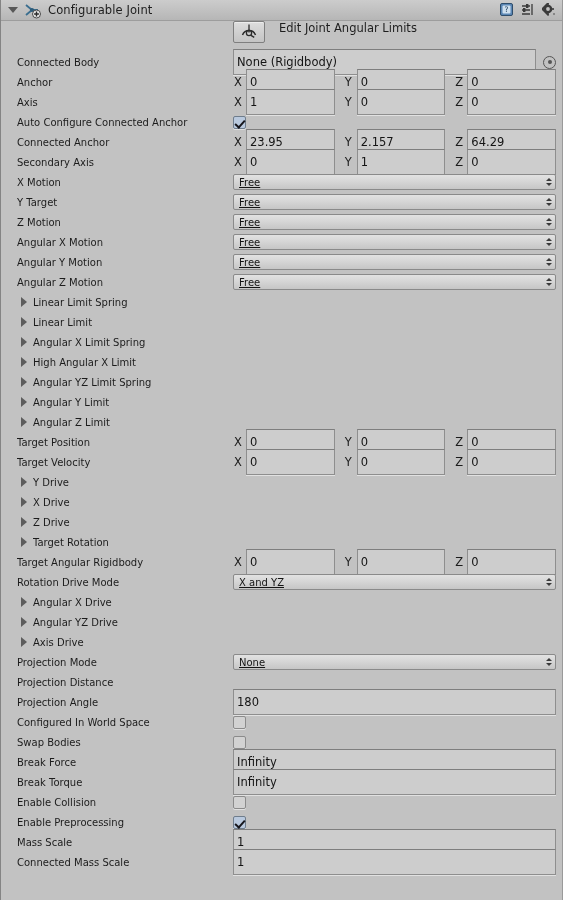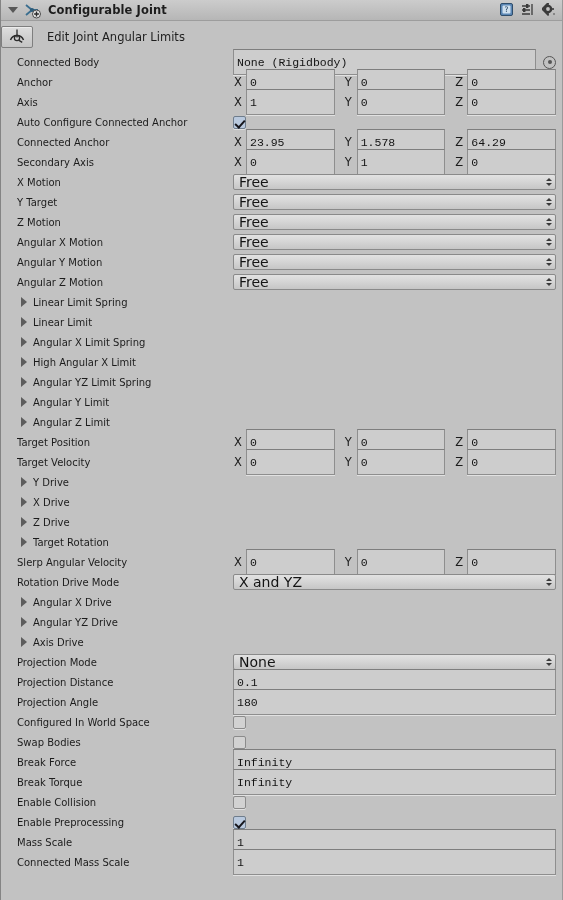--- a/index.html
+++ b/index.html
@@ -27,31 +27,32 @@
     display: flex; align-items: center;
   }
   .foldout-tri-open {
     width: 0; height: 0; margin-left: 7px; margin-right: 4px;
     border-left: 5px solid transparent;
     border-right: 5px solid transparent;
     border-top: 6px solid #585858;
   }
   .comp-icon { width: 19px; height: 17px; position: relative; margin-right: 7px; }
   .comp-title {
-    font-size: 11.5px; font-weight: bold; color: #1d1d1d;
+    font-size: 11.5px; font-weight: normal; color: #1d1d1d;
     letter-spacing: .1px;
   }
   .header-icons {
     position: absolute; right: 6px; top: 0; height: 21px;
     display: flex; align-items: center; gap: 8px;
   }
 
   
   .editmode-row {
-    height: 31px; display: flex; align-items: center;
+    height: 31px; display: flex; 
+    padding-left: 232px;
   }
   .editmode-btn {
     width: 32px; height: 22px;
     background: linear-gradient(to bottom,#dedede 0%,#d0d0d0 50%,#c4c4c4 100%);
     border: 1px solid #7f7f7f; border-radius: 2px;
     display: flex; align-items: center; justify-content: center;
     box-shadow: 0 1px 0 rgba(255,255,255,.45) inset;
   }
   .editmode-label { font-size: 11.5px; color: #1e1e1e; margin-left: 14px; }
 
@@ -80,21 +81,21 @@
 
   
   .field {
     height: 24px;
     background: #cdcdcd;
     border: 1px solid #8e8e8e;
     border-top-color: #7e7e7e;
     box-shadow: 0 1px 0 rgba(255,255,255,.5);
     font-size: 11.5px; color: #141414;
     display: flex; align-items: center;
-    padding: 12px 3px; overflow: hidden; white-space: nowrap; font-family: Liberation Mono, monospace;
+    padding: 12px 3px; overflow: hidden; white-space: nowrap;
   }
   .field.wide { flex: 1; }
 
   
   .vec { display: flex; align-items: center; flex: 1; gap: 0; }
   .vec .axis {
     font-size: 11.5px; color: #1c1c1c;
     width: 13px; flex: none; padding-left: 1px;
   }
   .vec .field { flex: 1; margin-right: 9px; }
@@ -113,23 +114,23 @@
   .picker::after {
     content: ""; position: absolute; left: 4.5px; top: 4.5px;
     width: 4px; height: 4px; border-radius: 50%; background: #555;
   }
 
   
   .popup {
     flex: 1; height: 16px; position: relative;
     background: linear-gradient(to bottom,#e2e2e2 0%,#d6d6d6 45%,#c6c6c6 100%);
     border: 1px solid #8a8a8a; border-radius: 2px;
-    font-size: 14px; color: #141414;
+    font-size: 10px; color: #141414;
     display: flex; align-items: center; padding: 0 16px 0 5px;
-    white-space: nowrap; overflow: hidden;
+    white-space: nowrap; overflow: hidden; text-decoration: underline;
   }
   .popup .stepper {
     position: absolute; right: 3px; top: 50%;
     transform: translateY(-50%);
     width: 7px; height: 12px;
     display: flex; flex-direction: column;
     align-items: center; justify-content: center; gap: 2px;
   }
   .popup .stepper i {
     display: block; width: 0; height: 0;
@@ -258,21 +259,21 @@
           <div class="checkbox on"></div>
         </div>
       </div>
       <div class="row">
         <div class="label">Connected Anchor</div>
         <div class="fields">
           <div class="vec">
             <span class="axis">X</span>
             <div class="field">23.95</div>
             <span class="axis">Y</span>
-            <div class="field">1.578</div>
+            <div class="field">2.157</div>
             <span class="axis">Z</span>
             <div class="field">64.29</div>
           </div>
         </div>
       </div>
       <div class="row">
         <div class="label">Secondary Axis</div>
         <div class="fields">
           <div class="vec">
             <span class="axis">X</span>
@@ -420,21 +421,21 @@
       </div>
       <div class="row foldout">
         <div class="foldout-tri"></div>
         <div class="label">Z Drive</div>
       </div>
       <div class="row foldout">
         <div class="foldout-tri"></div>
         <div class="label">Target Rotation</div>
       </div>
       <div class="row">
-        <div class="label">Slerp Angular Velocity</div>
+        <div class="label">Target Angular Rigidbody</div>
         <div class="fields">
           <div class="vec">
             <span class="axis">X</span>
             <div class="field">0</div>
             <span class="axis">Y</span>
             <div class="field">0</div>
             <span class="axis">Z</span>
             <div class="field">0</div>
           </div>
         </div>
@@ -470,23 +471,20 @@
             <span>None</span>
             <span class="stepper">
               <i class="up"></i>
               <i class="dn"></i>
             </span>
           </div>
         </div>
       </div>
       <div class="row">
         <div class="label">Projection Distance</div>
-        <div class="fields">
-          <div class="field wide">0.1</div>
-        </div>
       </div>
       <div class="row">
         <div class="label">Projection Angle</div>
         <div class="fields">
           <div class="field wide">180</div>
         </div>
       </div>
       <div class="row">
         <div class="label">Configured In World Space</div>
         <div class="fields">

